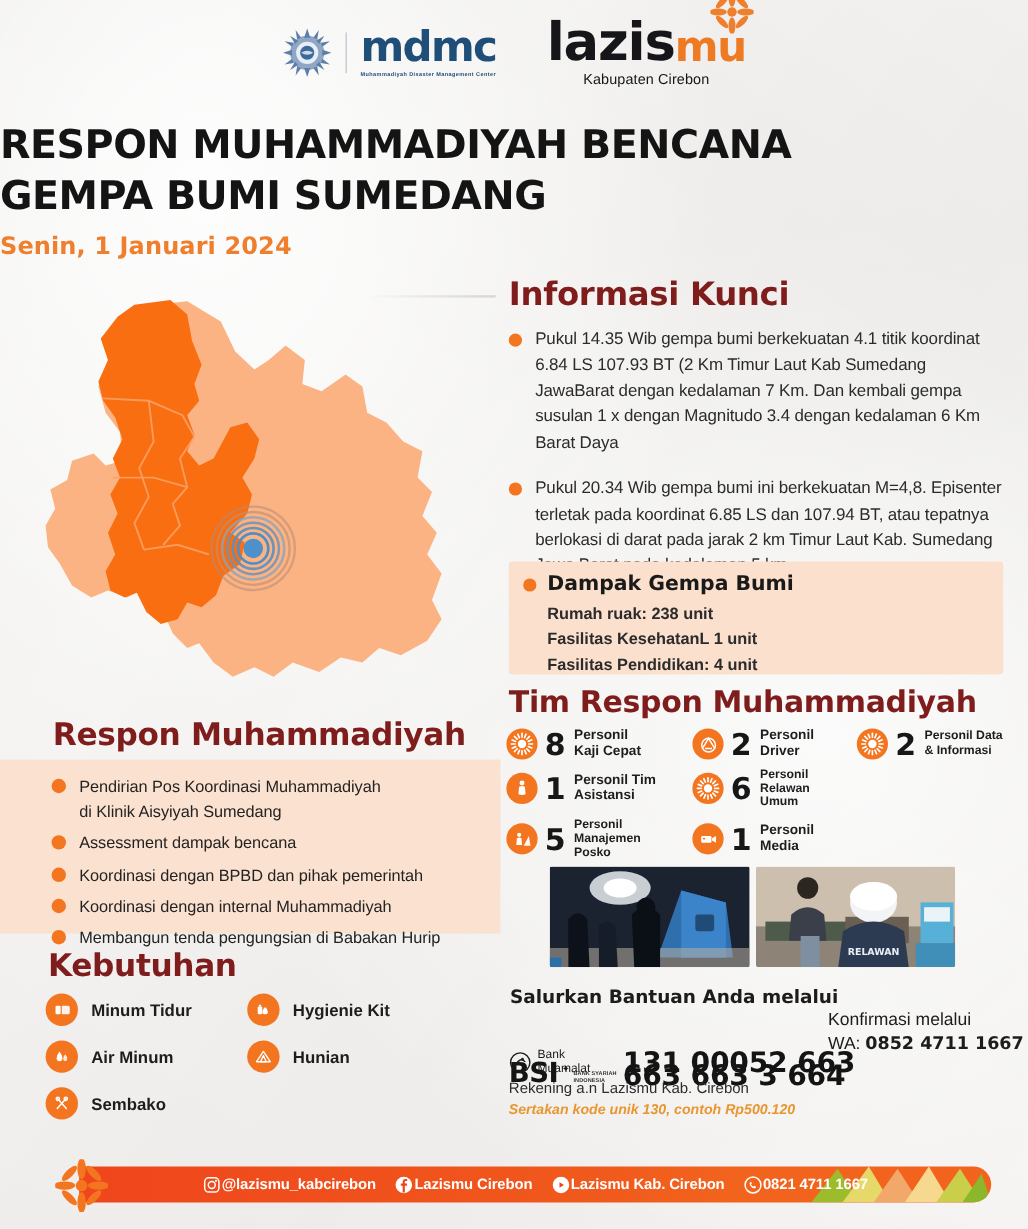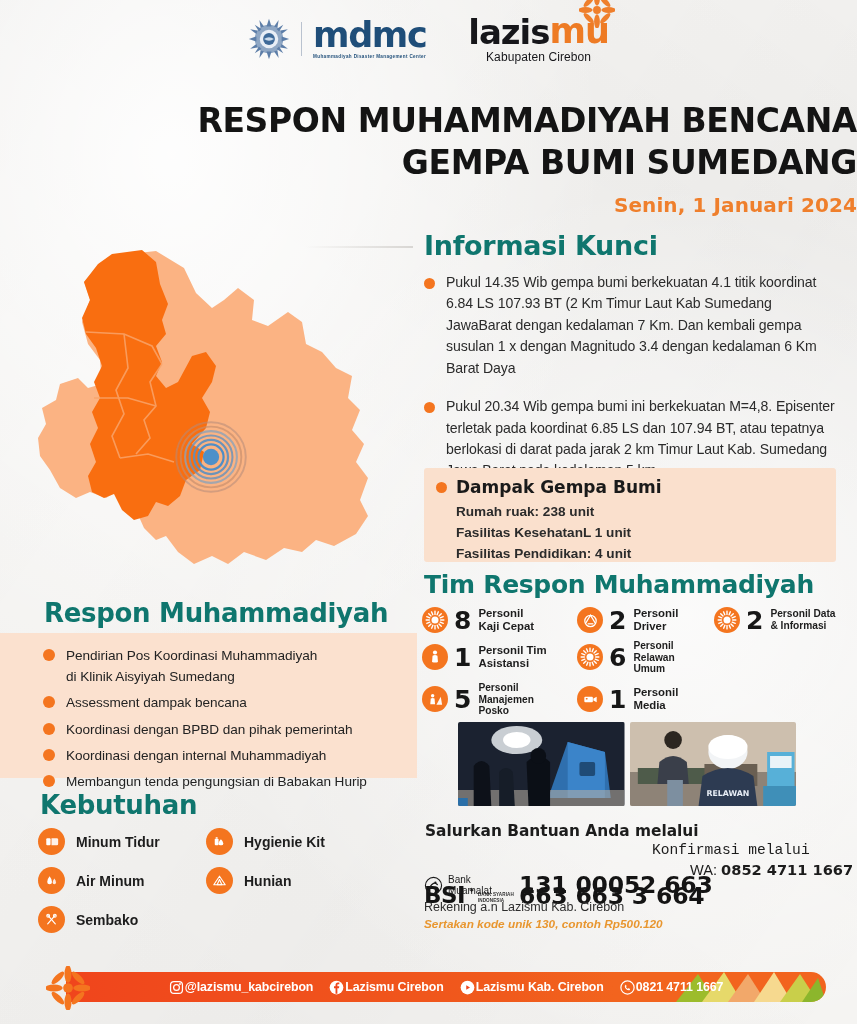--- a/index.html
+++ b/index.html
@@ -33,48 +33,48 @@
   .mdmc-div{ width:1px; height:34px; background:#b9c2cf; }
   .mdmc-words{ display:flex; flex-direction:column; line-height:1; }
   .mdmc-main{
     font-size:35px; font-weight:bold; color:#1f4e79; letter-spacing:-1.4px;
     font-family:"DejaVu Sans", sans-serif;
   }
   .mdmc-sub{ font-size:4.6px; color:#1f4e79; letter-spacing:.35px; margin-top:2px; font-weight:bold; }
 
   .lazis{ display:flex; flex-direction:column; align-items:center; position:relative; }
   .lazis-row{ display:flex; align-items:flex-end; line-height:1; position:relative; }
-  .lazis-a{ font-size:34px; font-weight:bold; color:#16161a; letter-spacing:-1px; font-family:"DejaVu Sans", sans-serif;}
+  .lazis-a{ font-size:44px; font-weight:bold; color:#16161a; letter-spacing:-1px; font-family:"DejaVu Sans", sans-serif;}
   .lazis-b{ font-size:35px; font-weight:bold; color:#ee7b24; letter-spacing:-1px; font-family:"DejaVu Sans", sans-serif;}
   .lazis-flower{ position:absolute; right:-6px; top:-22px; width:36px; height:36px; }
   .lazis-sub{ font-size:12px; color:#16161a; margin-top:1px; letter-spacing:.1px; }
 
   
-  .title-wrap{ position:absolute; top:100px; left:0; width:100%; text-align:right; }
+  .title-wrap{ position:absolute; top:100px; left:0; width:100%; text-align:left; }
   .title-l1, .title-l2{
     font-family:"DejaVu Sans", sans-serif;
     font-weight:bold; font-size:33px; letter-spacing:-.4px; color:#141414; line-height:1.28;
   }
   .subtitle{
     font-family:"DejaVu Sans", sans-serif;
     margin-top:9px; font-size:20px; font-weight:bold; color:#ef7f2c; letter-spacing:.1px;
   }
 
   
   .map-area{ position:absolute; left:16px; top:248px; width:400px; height:345px; }
   .quake{ position:absolute; left:158px; top:172px; width:74px; height:74px; }
 
   
   .divider-line{
     position:absolute; left:305px; top:246px; width:108px; height:2px;
     background:linear-gradient(to right, rgba(200,200,200,0), #d8d6d3);
   }
   .h-sec{
     font-family:"DejaVu Sans", sans-serif;
-    font-weight:bold; color:#0f766e; letter-spacing:-.3px;
+    font-weight:bold; color:#7f1d1d; letter-spacing:-.3px;
   }
   .info-title{ position:absolute; left:424px; top:230px; font-size:27px; }
 
   .info-list{ position:absolute; left:424px; top:272px; width:412px; }
   .info-item{ display:flex; gap:11px; margin-bottom:17px; }
   .dot{
     flex:none; width:11px; height:11px; border-radius:50%; background:#f4751f; margin-top:6px;
   }
   .info-text{ font-size:14.1px; line-height:1.52; color:#2b2b2b; letter-spacing:-.1px; }
 
@@ -142,21 +142,21 @@
   .bsi-logo{ display:flex; align-items:flex-start; gap:3px; width:95px; }
   .bsi-word{ font-family:"DejaVu Sans", sans-serif; font-weight:bold; font-size:23px; color:#141414; line-height:.95; letter-spacing:-.5px; }
   .bsi-star{ font-size:8px; color:#141414; margin-top:1px; }
   .bsi-tag{ font-size:4.6px; font-weight:bold; color:#303030; line-height:1.25; margin-top:7px; letter-spacing:.1px; }
   .mu-logo{ display:flex; align-items:center; gap:5px; width:95px; }
   .mu-mark{ width:19px; height:19px; }
   .mu-txt{ font-size:10px; font-weight:normal; color:#1b1b1b; line-height:1.1; }
   .acct{ font-family:"DejaVu Sans", sans-serif; font-weight:bold; font-size:23.5px; color:#141414; letter-spacing:-.2px; }
   .rek{ position:absolute; left:424px; top:900px; font-size:12.5px; color:#2d2d2d; }
   .kode{ position:absolute; left:424px; top:917px; font-size:11.8px; font-style:italic; font-weight:bold; color:#e8962f; }
-  .konf1{ position:absolute; left:652px; top:842px; font-size:14.6px; color:#1c1c1c;font-family:Liberation Mono, monospace; }
+  .konf1{ position:absolute; left:690px; top:842px; font-size:14.6px; color:#1c1c1c; }
   .konf2{ position:absolute; left:690px; top:861px; font-size:14.6px; color:#1c1c1c; }
   .konf2 b{ font-family:"DejaVu Sans", sans-serif;margin-top:20px; }
 
   
   .footer-deco{ position:absolute; left:46px; bottom:14px; width:44px; height:44px; z-index:3; }
   .footer-bar{
     position:absolute; left:66px; bottom:22px; width:760px; height:30px;
     background:linear-gradient(to right,#f0451c 0%,#f05a1c 58%,#f2641e 72%,#f2641e 100%);
     border-radius:0 15px 15px 0;
     display:flex; align-items:center; justify-content:center; gap:16px;

